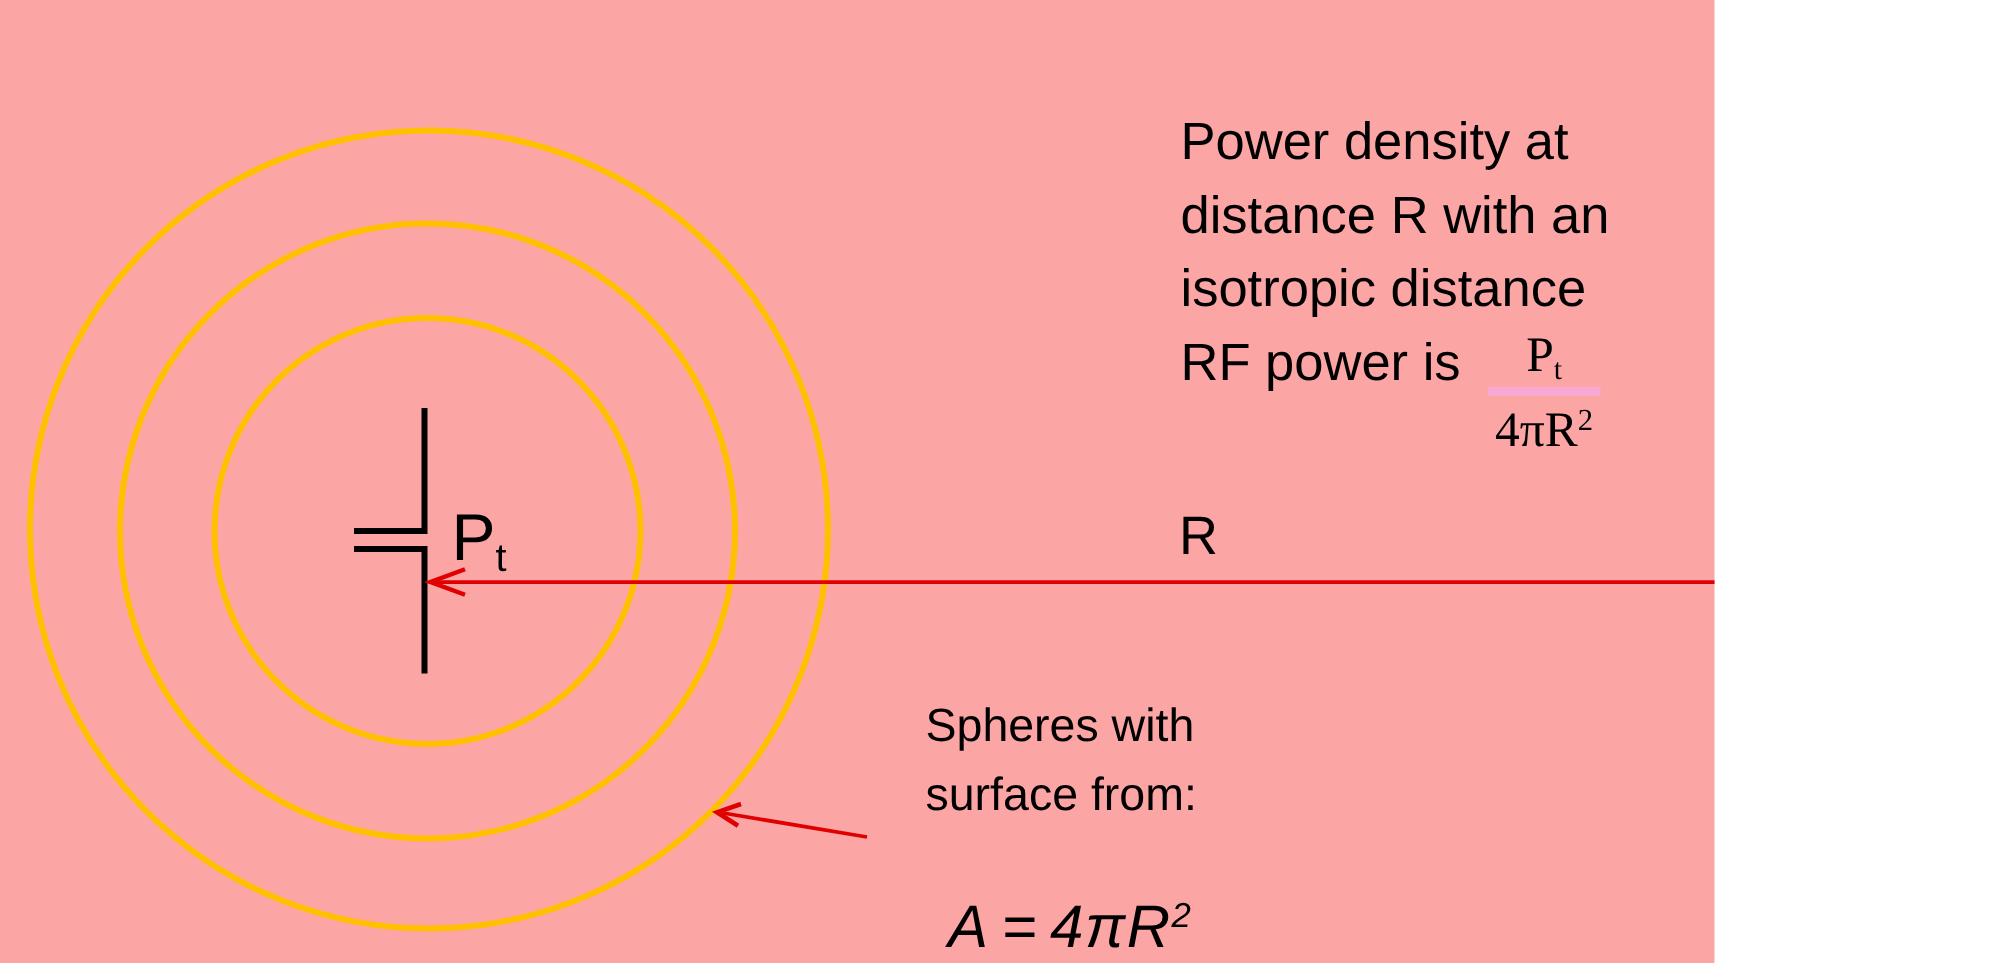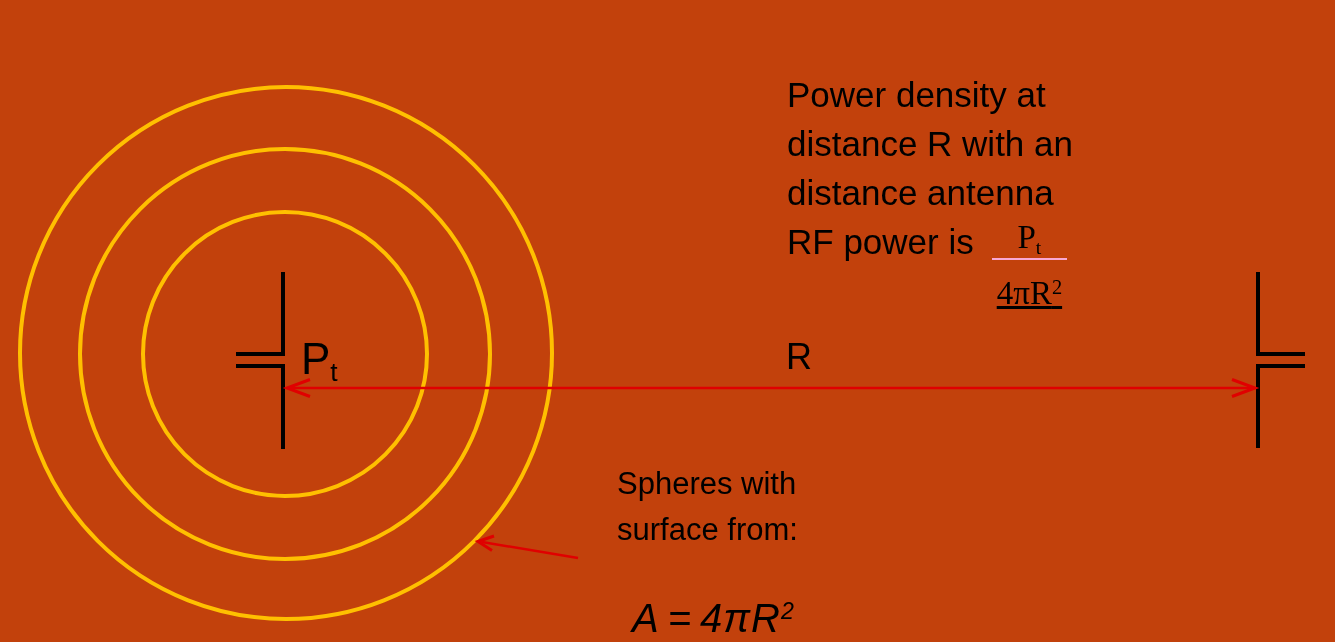--- a/index.html
+++ b/index.html
@@ -1,20 +1,20 @@
 <!DOCTYPE html>
 <html><head>
 <meta charset="utf-8">
 <style>
   html, body { margin: 0; padding: 0; background: #ffffff; }
   .stage {
     position: relative;
-    width: 1335px;
+    width: 1143px;
     height: 642px;
-    background: #c2410c;
+    background: #fca5a5;
     overflow: hidden;
     font-family: "Liberation Sans", sans-serif;
     color: #000000;
   }
   .layer { position: absolute; left: 0; top: 0; }
 
   
   .para {
     position: absolute;
     left: 787px;
@@ -29,21 +29,21 @@
   .frac {
     display: inline-block;
     text-align: center;
     font-family: "Liberation Serif", serif;
     font-size: 33px;
     line-height: 1.05;
     margin-left: 18px;
     transform: translateY(3px);
   }
   .frac .num { display: block; padding: 0 5px 1px 5px; }
-  .frac .den { display: block; border-top: 2px solid #f9a8d4; padding: 16px 5px 0 5px; text-decoration: underline; }
+  .frac .den { display: block; border-top: 6px solid #f9a8d4; padding: 6px 5px 0 5px; }
   .sup { font-size: 0.62em; vertical-align: 0.5em; }
 
   
   .pt-label {
     position: absolute;
     left: 301px;
     top: 337px;
     font-size: 44px;
     line-height: 1;
   }
@@ -108,21 +108,21 @@
 
     <g fill="none" stroke-width="2.5" stroke="#E00000">
       <line x1="578" y1="558" x2="482" y2="542"></line>
       <polyline stroke-width="3" points="494,536 478,541.5 492,550.5"></polyline>
     </g>
   </svg>
 
   <div class="para">
     <div>Power density at</div>
     <div>distance R with an</div>
-    <div>distance antenna</div>
+    <div>isotropic distance</div>
     <div class="line5">
       <span>RF power is</span>
       <span class="frac">
         <span class="num">
           <span>P</span><span class="sub">t</span>
         </span>
         <span class="den">
           <span>4πR</span><span class="sup">2</span>
         </span>
       </span>

